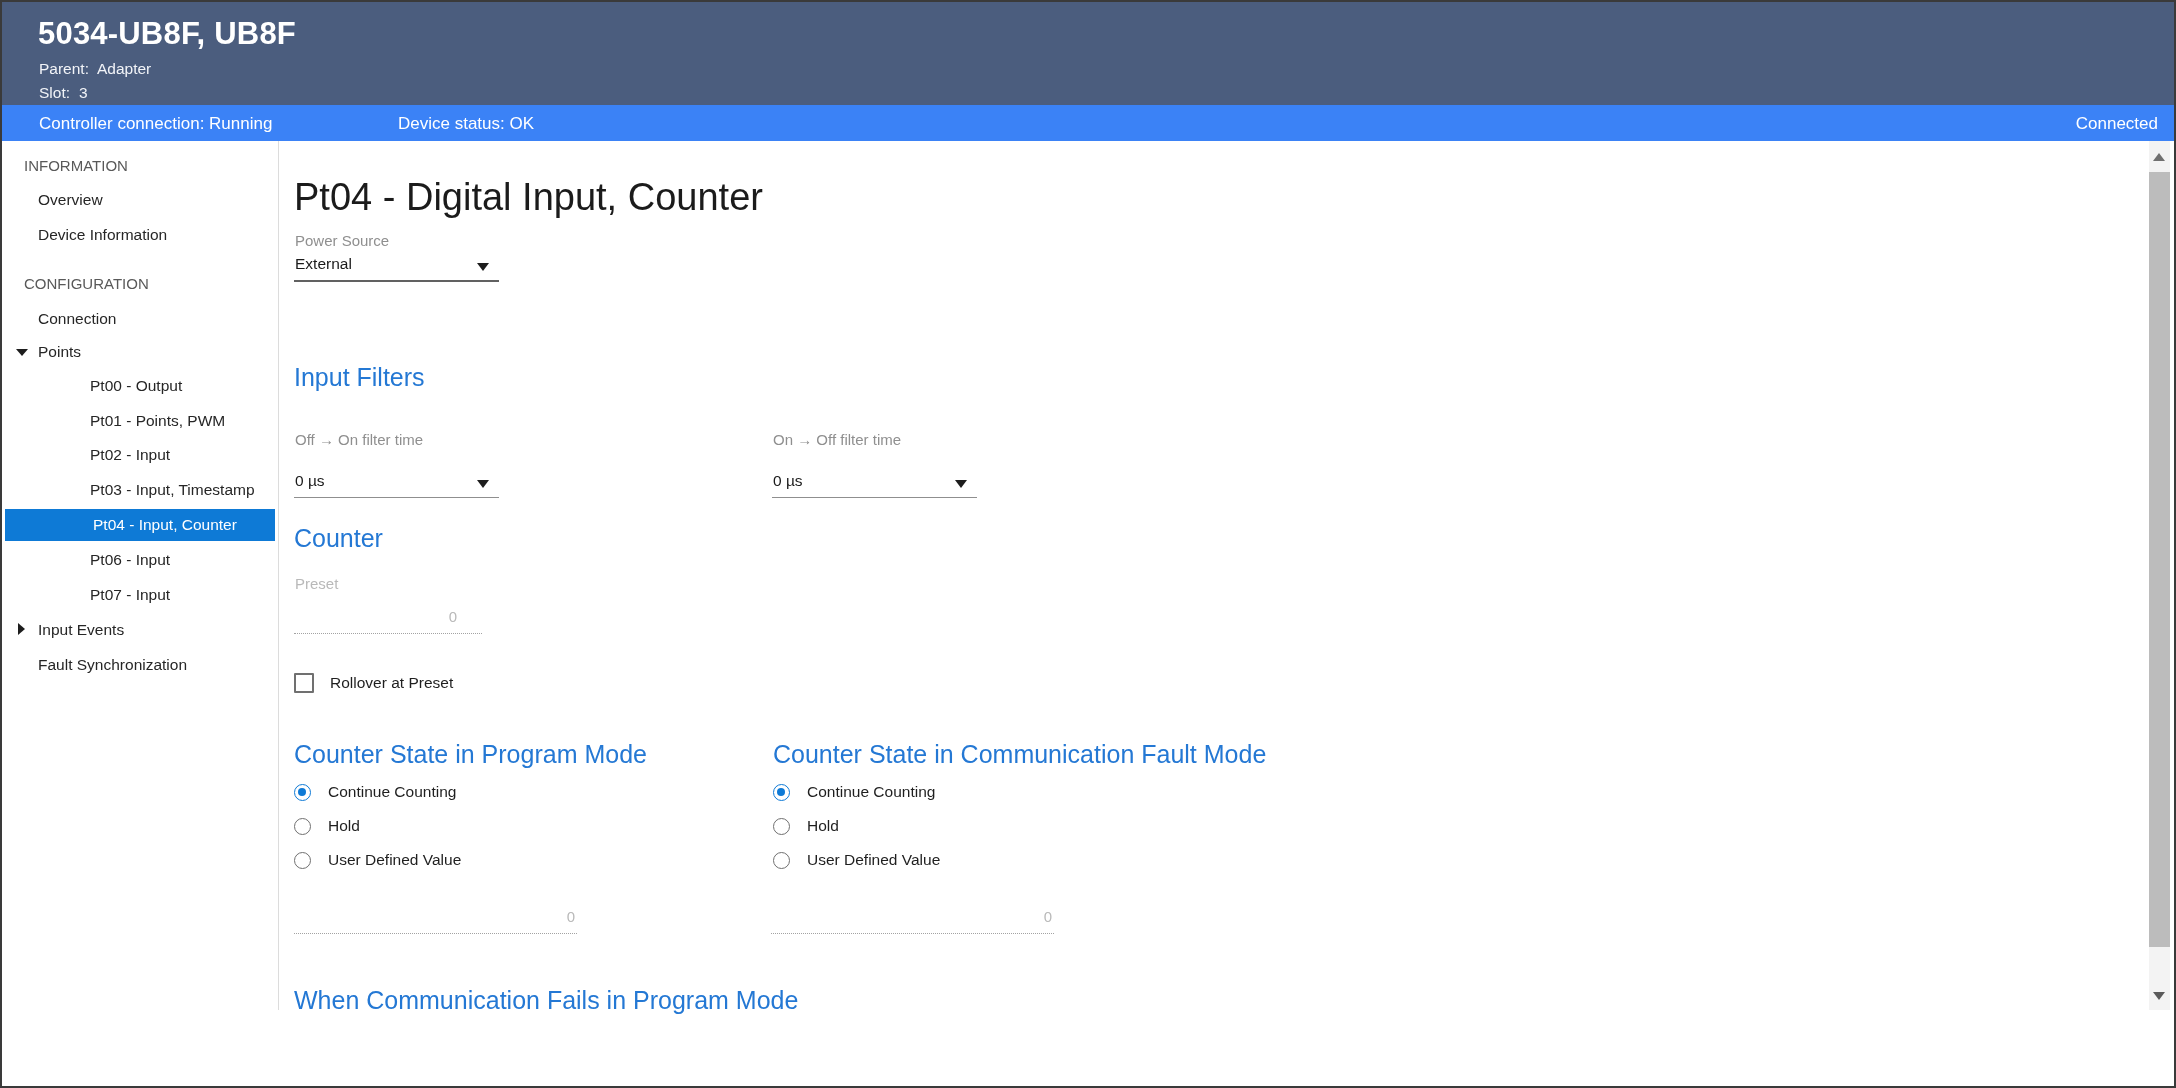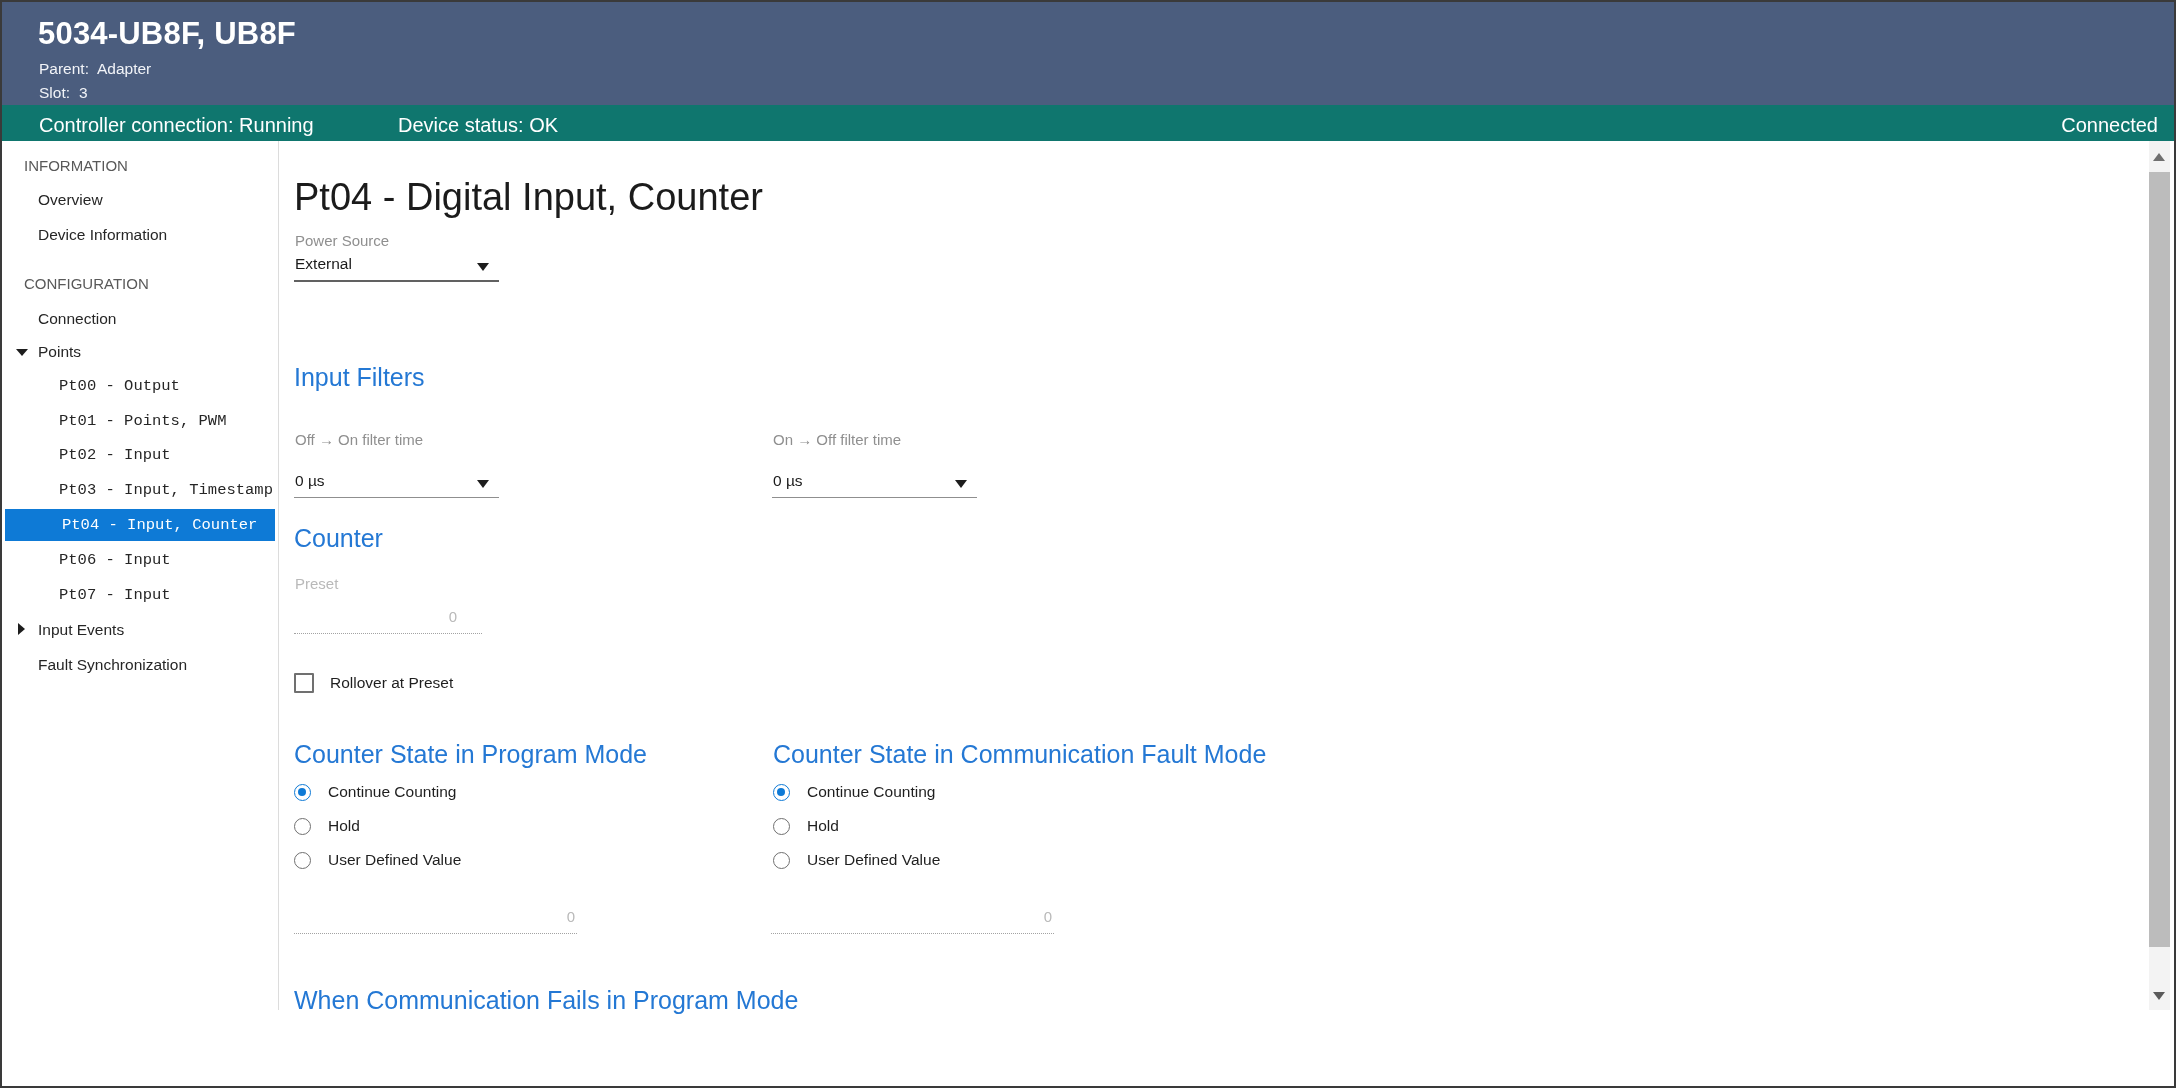--- a/index.html
+++ b/index.html
@@ -9,35 +9,35 @@
             border:2px solid #3a3a3a; background:#fff; }
 
   
   .hdr { position:absolute; left:0; top:0; width:100%; height:103px; background:#4b5d7e; color:#fff; }
   .hdr-title { position:absolute; left:36px; top:14px; font-size:31px; font-weight:bold; letter-spacing:.2px; }
   .hdr-line { position:absolute; left:37px; font-size:15.5px; display:flex; gap:9px; color:#f2f4f8; }
   .hdr-parent { top:58px;gap:8px; }
   .hdr-slot { top:82px; }
 
   
-  .statusbar { position:absolute; left:0; top:103px; width:100%; height:36px; background:#0f766e; color:#fff; font-size:20px; }
+  .statusbar { position:absolute; left:0; top:103px; width:100%; height:36px; background:#3b82f6; color:#fff; font-size:17px; }
   .statusbar span { position:absolute; top:9px; }
   .st-controller { left:37px; }
   .st-device { left:396px; }
   .st-connected { right:16px; }
 
   
   .body-area { position:absolute; left:0; top:139px; width:100%; height:869px; background:#fff; }
   .side-divider { position:absolute; left:276px; top:139px; width:1px; height:869px; background:#dcdcdc; }
 
   
   .nav-row { position:absolute; left:0; width:276px; height:30px; line-height:30px; font-size:15.5px; color:#262626; cursor:default; white-space:nowrap; }
   .nav-sec   { padding-left:22px; color:#595959; font-size:15px; }
   .nav-lvl1  { padding-left:36px; }
-  .nav-lvl2  { padding-left:57px;font-family:Liberation Mono, monospace; }
+  .nav-lvl2  { padding-left:88px; }
   .nav-sel { left:3px; width:270px; background:#0e7ad6; color:#fff; height:32px; line-height:32px; }
   .tri-down { position:absolute; left:14px; top:12px; width:0; height:0;
               border-left:6px solid transparent; border-right:6px solid transparent; border-top:7px solid #1d1d1d; }
   .tri-right { position:absolute; left:16px; top:8px; width:0; height:0;
                border-top:6px solid transparent; border-bottom:6px solid transparent; border-left:7px solid #1d1d1d; }
 
   
   .main-title { position:absolute; left:292px; top:174px; font-size:38px; font-weight:400; color:#1b1b1b; }
   .h-blue { position:absolute; font-size:25px; font-weight:400; color:#2478d4; }
   .lbl { position:absolute; font-size:15px; color:#8f8f8f; }

